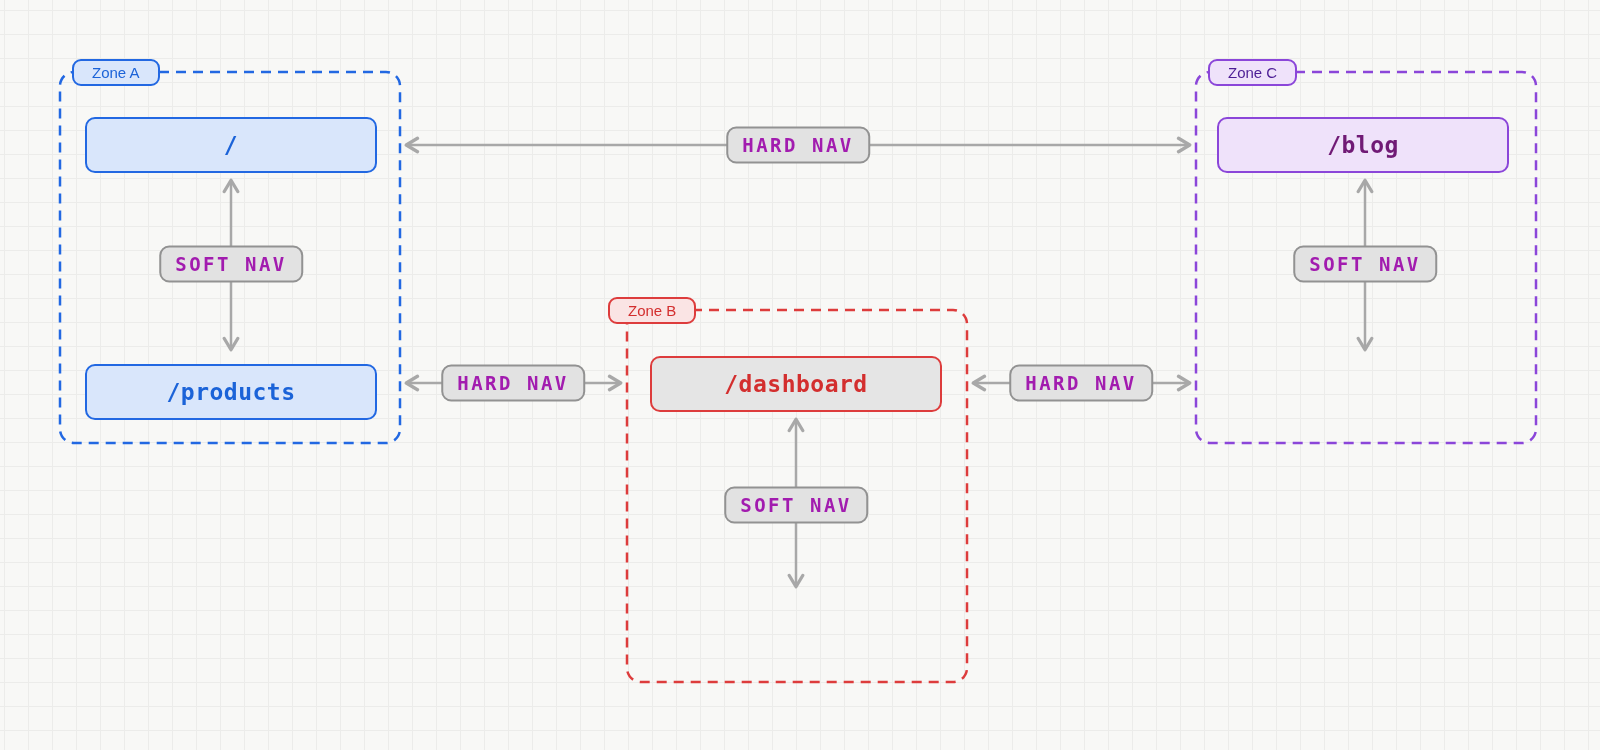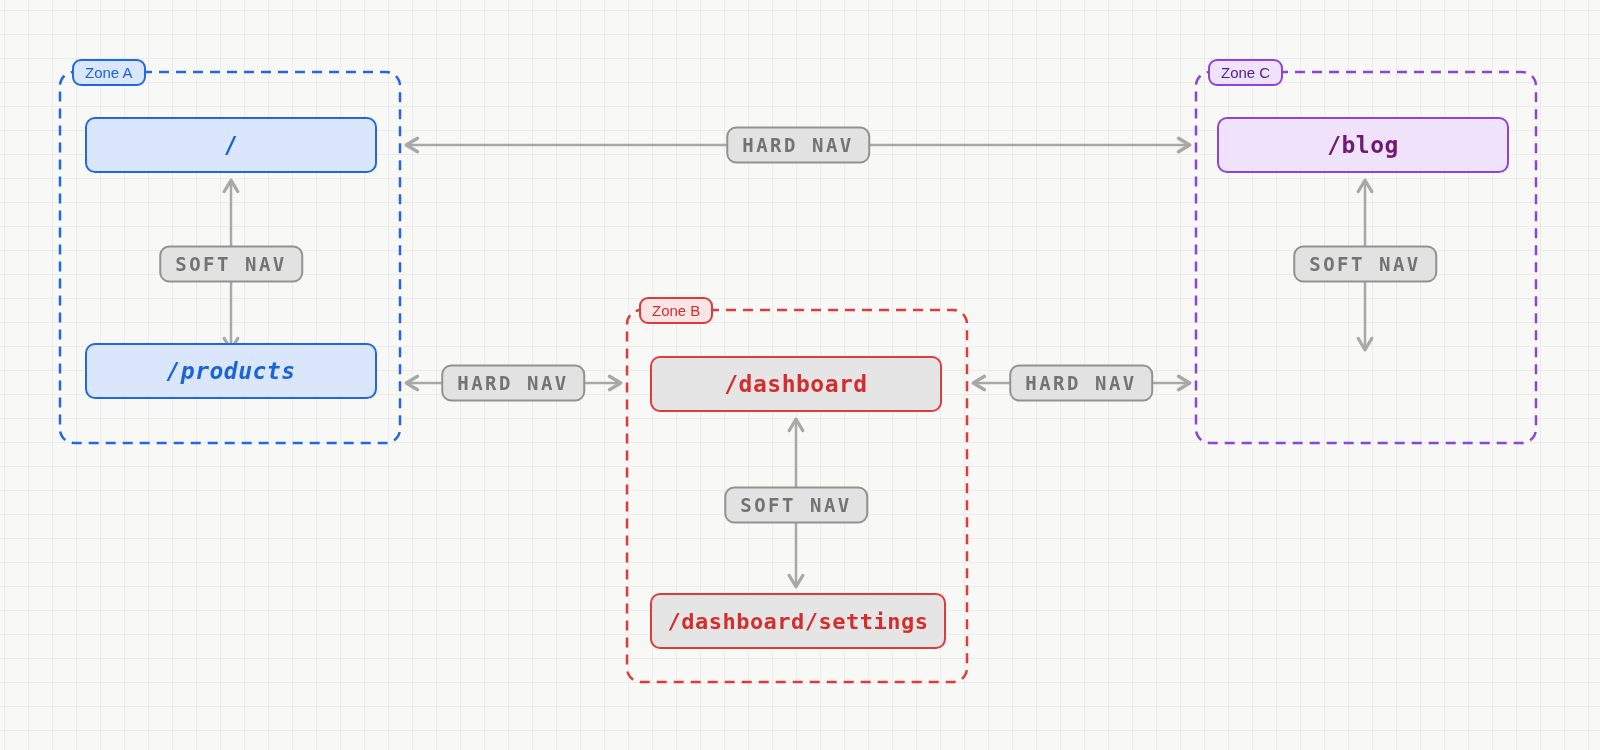--- a/index.html
+++ b/index.html
@@ -45,54 +45,54 @@
     font-weight: bold;
     font-size: 23px;
     letter-spacing: 0.5px;
     z-index: 3;
   }
   .node-blue   { background: #d9e6fb; border-color: #2268e2; color: #1b63d8; }
   .node-red    { background: #e5e5e5; border-color: #dd3c3c; color: #d32e2e; }
   .node-purple { background: #efe2fa; border-color: #8b46d9; color: #701a75; }
 
   .node-root      { left: 85px;   top: 117px; }
-  .node-products  { left: 85px;   top: 343px; font-style: italic; }
+  .node-products  { left: 85px;   top: 364px; }
   .node-dashboard { left: 650px;  top: 356px; }
   .node-settings  { left: 650px;  top: 593px; width: 296px; font-size: 22px; }
   .node-blog      { left: 1217px; top: 117px; }
   .node-post      { left: 1217px; top: 356px; }
 
   
   .zone-badge {
     position: absolute;
     height: 27px;
     box-sizing: border-box;
-    padding: 0 11px;
+    padding: 0 18px;
     border-radius: 9px;
     border: 2px solid;
     display: flex;
     align-items: center;
     font-size: 15px;
     font-weight: 500;
     z-index: 4;
   }
   .badge-a { left: 72px;   top: 59px;  background: #d9e6fb; border-color: #2268e2; color: #1b63d8; }
-  .badge-b { left: 639px;  top: 297px; background: #fae4e4; border-color: #dd3c3c; color: #d32e2e; }
+  .badge-b { left: 608px;  top: 297px; background: #fae4e4; border-color: #dd3c3c; color: #d32e2e; }
   .badge-c { left: 1208px; top: 59px;  background: #efe2fa; border-color: #8b46d9; color: #4c1d95; }
 
   
   .nav-pill {
     position: absolute;
     transform: translate(-50%, -50%);
     box-sizing: border-box;
     padding: 5px 14px 6px 14px;
     border-radius: 10px;
     border: 2px solid #929292;
     background: #e2e2e2;
-    color: #737373;
+    color: #a21caf;
     font-family: "DejaVu Sans Mono", monospace;
     font-weight: bold;
     font-size: 19px;
     letter-spacing: 2.5px;
     white-space: nowrap;
     z-index: 5;
   }
   .pill-soft-a  { left: 231px;  top: 264px; }
   .pill-soft-b  { left: 796px;  top: 505px; }
   .pill-soft-c  { left: 1365px; top: 264px; }
@@ -138,23 +138,20 @@
   <div class="node node-blue node-root">
     <span>/</span>
   </div>
   <div class="node node-blue node-products">
     <span>/products</span>
   </div>
 
   <div class="node node-red node-dashboard">
     <span>/dashboard</span>
   </div>
-  <div class="node node-red node-settings">
-    <span>/dashboard/settings</span>
-  </div>
 
   <div class="node node-purple node-blog">
     <span>/blog</span>
   </div>
 
   <div class="nav-pill pill-soft-a">
     <span>SOFT NAV</span>
   </div>
   <div class="nav-pill pill-soft-b">
     <span>SOFT NAV</span>

